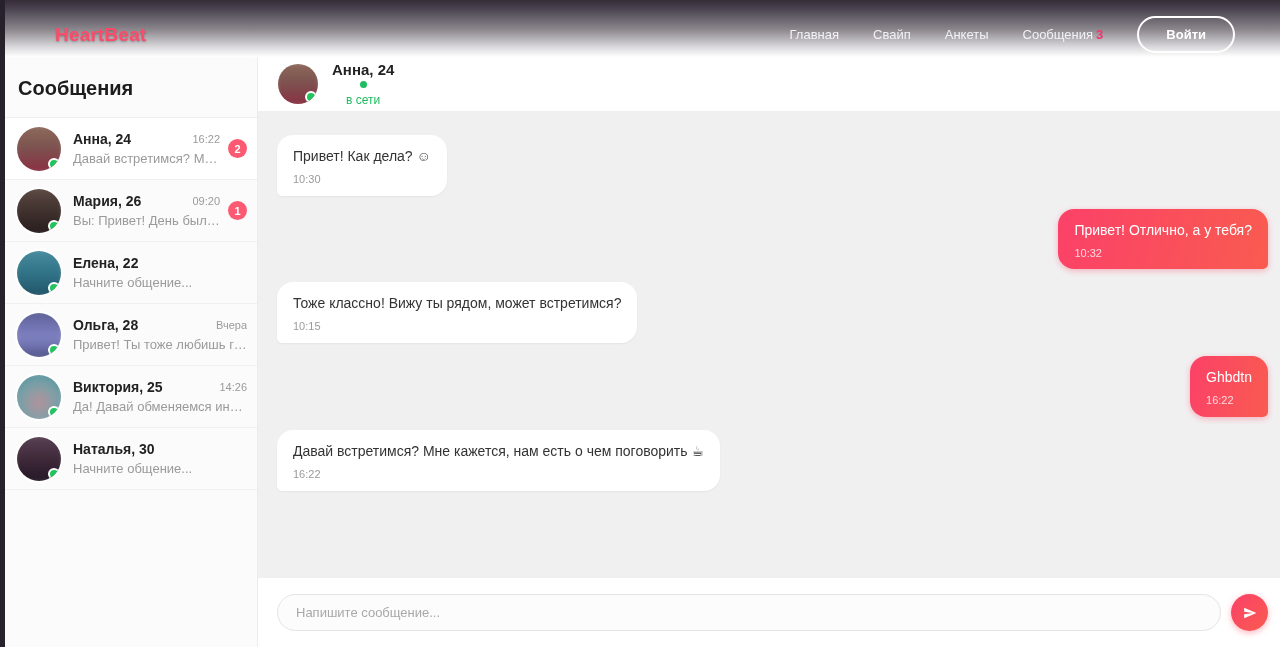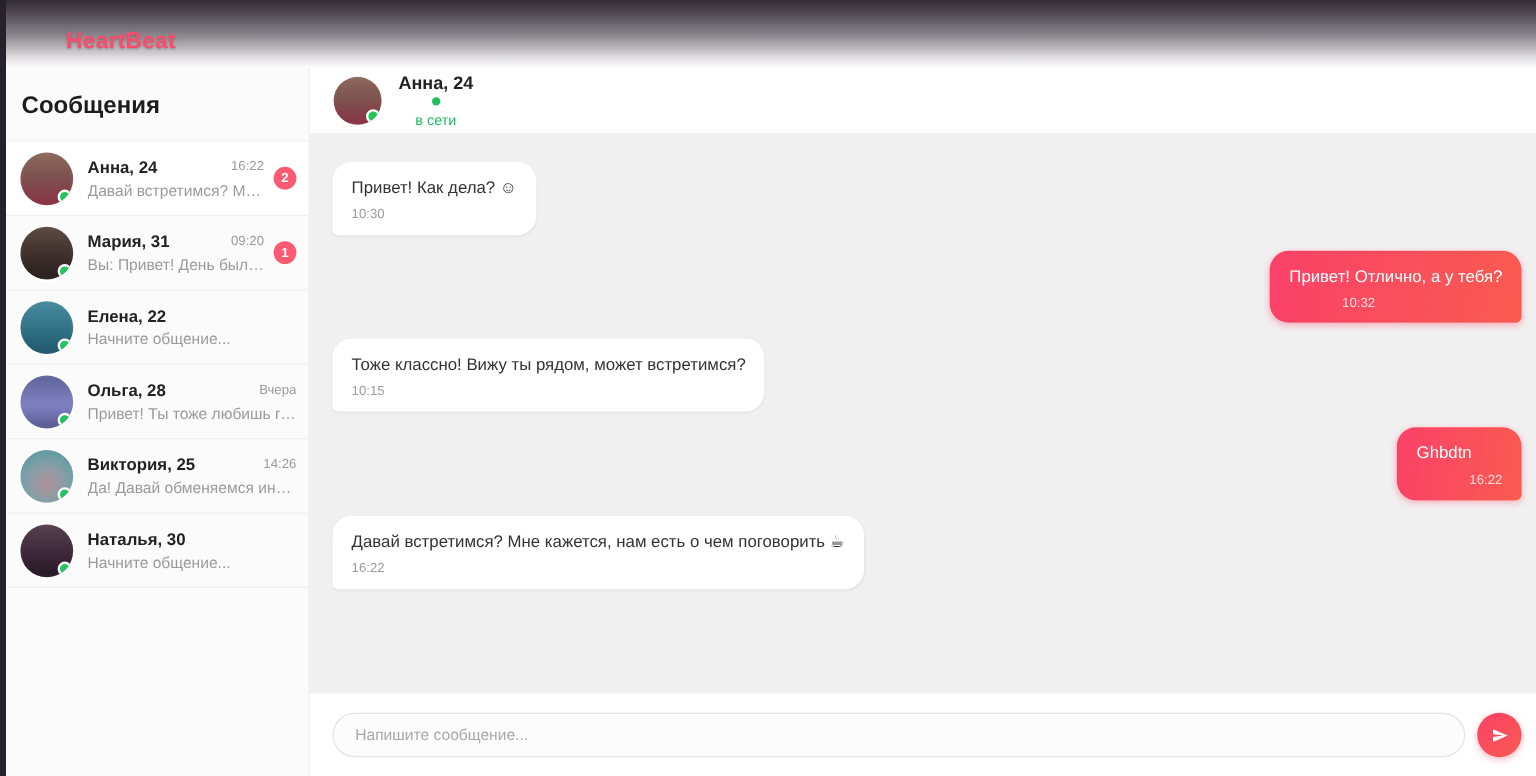--- a/index.html
+++ b/index.html
@@ -73,21 +73,21 @@
   .msg-row { display:flex; }
   .msg-row.in  { justify-content:flex-start;align-items:flex-end; }
   .msg-row.out { justify-content:flex-end; }
   .bubble { max-width:62%; padding:12px 16px 9px; font-size:14px; line-height:1.35; }
   .in  .bubble { background:#fff; color:#333; border-radius:16px 16px 16px 5px;
     box-shadow:0 1px 2px rgba(0,0,0,.05); }
   .out .bubble { background:linear-gradient(100deg,#fb4168 0%,#f95b50 100%);
     color:#fff; border-radius:16px 16px 5px 16px;
     box-shadow:0 2px 6px rgba(250,70,95,.35); }
   .msg-time { font-size:11px; margin-top:6px; color:#9b9b9b; }
-  .out .msg-time { color:rgba(255,255,255,.8);margin-left:44px; }
+  .out .msg-time { color:rgba(255,255,255,.8); }
 
   
   .composer { height:69px; background:#fff; display:flex; align-items:center;
     padding:0 12px 0 19px; }
   .msg-input { flex:1; height:37px; border:1px solid #e4e4e4; background:#fcfcfc;
     border-radius:19px; padding:13px 18px; font-size:13px; color:#555;
     font-family:inherit; outline:none; }
   .msg-input::placeholder { color:#a8a8a8; }
   .send-btn { width:37px; height:37px; min-width:37px; margin-left:10px;
     border:none; border-radius:50%; cursor:pointer;
@@ -96,20 +96,27 @@
     box-shadow:0 2px 6px rgba(250,70,95,.4); }
   .send-btn svg { width:14px; height:14px; fill:#fff; transform:rotate(0deg); }
 </style>
 </head>
 <body>
 
 <div class="edge-strip"></div>
 
 <header class="navbar">
   <div class="logo">HeartBeat</div>
+  <nav class="nav-right">
+    <span class="nav-link">Главная</span>
+    <span class="nav-link">Свайп</span>
+    <span class="nav-link">Анкеты</span>
+    <span class="nav-link"><span>Сообщения</span><span class="nav-badge">3</span></span>
+    <button class="login-btn">Войти</button>
+  </nav>
 </header>
 
 <div class="main">
 
   <aside class="sidebar">
     <div class="sidebar-title">Сообщения</div>
 
     <div class="conv active">
       <div class="avatar">
           <div class="ph ph-anna"></div>
@@ -125,21 +132,21 @@
       <span class="badge">2</span>
     </div>
 
     <div class="conv">
       <div class="avatar">
           <div class="ph ph-maria"></div>
           <span class="dot"></span>
         </div>
       <div class="conv-body">
         <div class="conv-top">
-          <span class="conv-name">Мария, 31</span>
+          <span class="conv-name">Мария, 26</span>
           <span class="conv-time">09:20</span>
         </div>
         <div class="conv-preview">Вы: Привет! День был насыщ...</div>
       </div>
       <span class="badge">1</span>
     </div>
 
     <div class="conv">
       <div class="avatar">
           <div class="ph ph-elena"></div>

